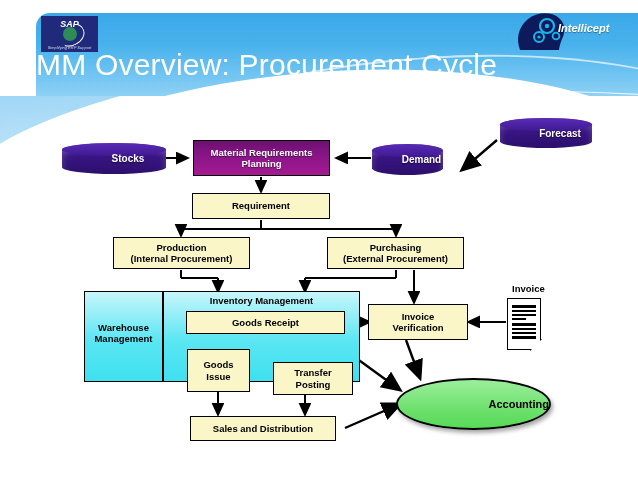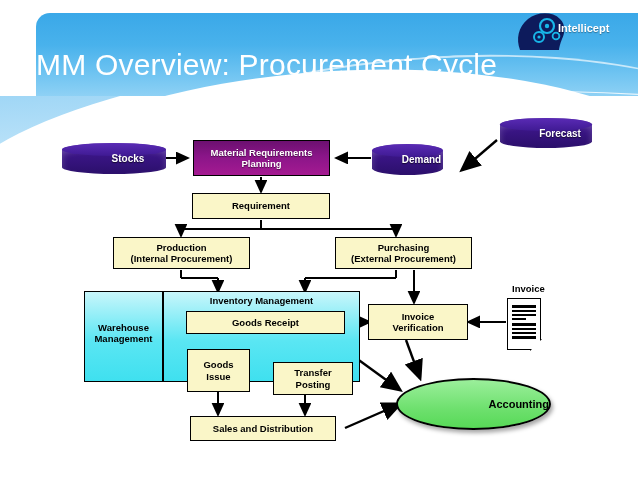--- a/index.html
+++ b/index.html
@@ -73,21 +73,21 @@
     border:1.5px solid #ffffff;border-radius:50%;
     border-left-color:transparent;border-top-color:transparent;
     transform:rotate(-25deg);
   }
 
   .intellicept{
     position:absolute;left:512px;top:9px;width:118px;height:42px;
   }
   .intellicept .word{
     position:absolute;left:46px;top:13px;
-    color:#ffffff;font-size:11px;font-weight:bold;
+    color:#ffffff;font-size:11px;font-weight:bold;font-style:italic;
     text-shadow:0 1px 1px rgba(0,0,0,.35);
   }
 
   
   .box{
     position:absolute;background:#faf6c8;border:1.6px solid #000000;
     display:flex;align-items:center;justify-content:center;text-align:center;
     font-size:9.5px;font-weight:bold;color:#000000;line-height:1.18;
     box-sizing:border-box;
   }
@@ -171,20 +171,26 @@
   </div>
 
   <svg class="wires">
     <path d="M 60 152 C 230 92, 430 80, 700 98" stroke="rgba(255,255,255,.8)" stroke-width="1.2" fill="none"></path>
     <path d="M 330 170 C 430 132, 540 120, 700 124" stroke="rgba(255,255,255,.7)" stroke-width="1.2" fill="none"></path>
     <path d="M 400 186 C 480 160, 580 146, 700 150" stroke="rgba(255,255,255,.6)" stroke-width="1.2" fill="none"></path>
   </svg>
 
   <div class="slide-title">MM Overview: Procurement Cycle</div>
 
+  <div class="sap-logo">
+    <div class="globe"></div>
+    <div class="swish"></div>
+    <div class="sap-txt">SAP</div>
+    <div class="sap-sub">Simplifying ERP Support</div>
+  </div>
 
   <div class="intellicept">
     <svg width="118" height="42" viewBox="0 0 118 42">
       <path d="M8 41 C4 30, 6 18, 16 10 C25 3, 40 2, 48 10 C54 16, 53 24, 50 30 C48 35, 47 39, 47 41 Z" fill="#0d1b5c"></path>
       <circle cx="35" cy="17" r="7" fill="none" stroke="#18b6e8" stroke-width="2.2"></circle>
       <circle cx="35" cy="17" r="2.2" fill="#18b6e8"></circle>
       <circle cx="27" cy="28" r="5" fill="none" stroke="#18b6e8" stroke-width="2"></circle>
       <circle cx="27" cy="28" r="1.6" fill="#18b6e8"></circle>
       <circle cx="44" cy="27" r="3.4" fill="none" stroke="#18b6e8" stroke-width="1.8"></circle>
     </svg>
@@ -267,21 +273,21 @@
     <span>Requirement</span>
   </div>
 
   <div class="box" style="left:113px;top:237px;width:137px;height:32px;">
     <div>
       <div>Production</div>
       <div>(Internal Procurement)</div>
     </div>
   </div>
 
-  <div class="box" style="left:327px;top:237px;width:137px;height:32px;margin-left:8px;">
+  <div class="box" style="left:327px;top:237px;width:137px;height:32px;">
     <div>
       <div>Purchasing</div>
       <div>(External Procurement)</div>
     </div>
   </div>
 
   <div class="panel" style="left:84px;top:291px;width:79px;height:91px;"></div>
   <div class="panel-label" style="left:84px;top:322px;width:79px;">
     <div>Warehouse</div>
     <div>Management</div>

